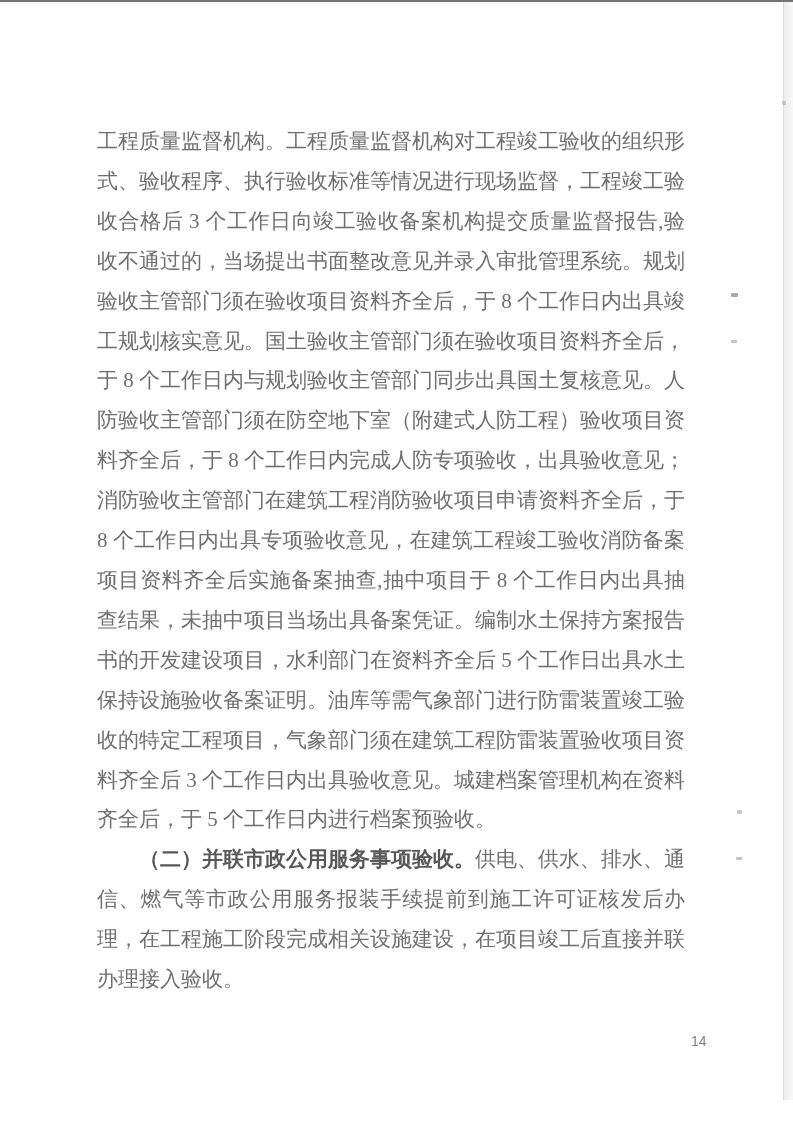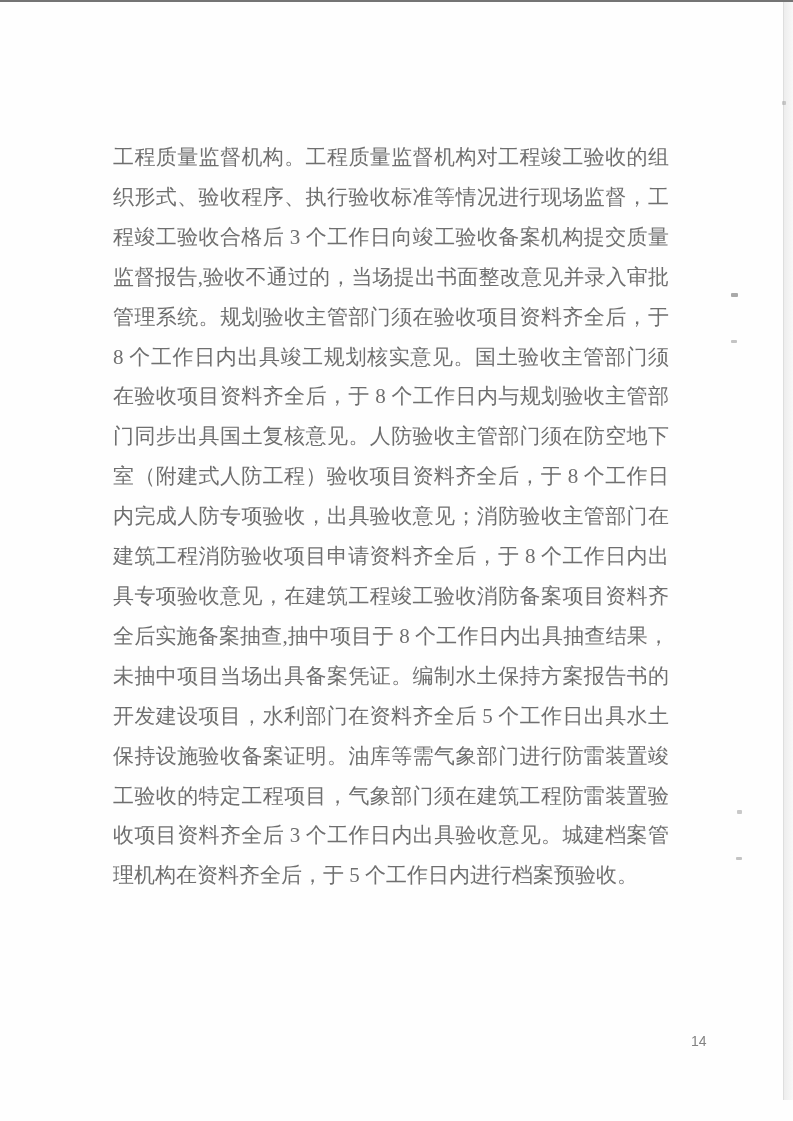--- a/index.html
+++ b/index.html
@@ -46,21 +46,21 @@
     left: 97px;
     top: 122px;
     width: 588px;
     font-size: 21px;
     line-height: 39.9px;
     color: #6f6f6f;
     text-align: justify;
     text-justify: inter-ideograph;
   }
   .para {
-    margin: 16px;
+    margin: 0;
     padding: 0;
   }
   .para-indent {
     text-indent: 2em;
   }
   .bold-lead {
     font-weight: bold;
     color: #585858;
   }
   .page-number {
@@ -79,15 +79,16 @@
 <div class="scan-top-edge"></div>
 <div class="scan-right-band"></div>
 <div class="speck speck-1"></div>
 <div class="speck speck-2"></div>
 <div class="speck speck-3"></div>
 <div class="speck speck-4"></div>
 <div class="speck speck-5"></div>
 
 <div class="page-body">
   <p class="para">工程质量监督机构。工程质量监督机构对工程竣工验收的组织形式、验收程序、执行验收标准等情况进行现场监督，工程竣工验收合格后 3 个工作日向竣工验收备案机构提交质量监督报告,验收不通过的，当场提出书面整改意见并录入审批管理系统。规划验收主管部门须在验收项目资料齐全后，于 8 个工作日内出具竣工规划核实意见。国土验收主管部门须在验收项目资料齐全后，于 8 个工作日内与规划验收主管部门同步出具国土复核意见。人防验收主管部门须在防空地下室（附建式人防工程）验收项目资料齐全后，于 8 个工作日内完成人防专项验收，出具验收意见；消防验收主管部门在建筑工程消防验收项目申请资料齐全后，于 8 个工作日内出具专项验收意见，在建筑工程竣工验收消防备案项目资料齐全后实施备案抽查,抽中项目于 8 个工作日内出具抽查结果，未抽中项目当场出具备案凭证。编制水土保持方案报告书的开发建设项目，水利部门在资料齐全后 5 个工作日出具水土保持设施验收备案证明。油库等需气象部门进行防雷装置竣工验收的特定工程项目，气象部门须在建筑工程防雷装置验收项目资料齐全后 3 个工作日内出具验收意见。城建档案管理机构在资料齐全后，于 5 个工作日内进行档案预验收。</p>
+  <p class="para para-indent"><span class="bold-lead">（二）并联市政公用服务事项验收。</span><span>供电、供水、排水、通信、燃气等市政公用服务报装手续提前到施工许可证核发后办理，在工程施工阶段完成相关设施建设，在项目竣工后直接并联办理接入验收。</span></p>
 </div>
 
 <div class="page-number">14</div>
 
 </body></html>

